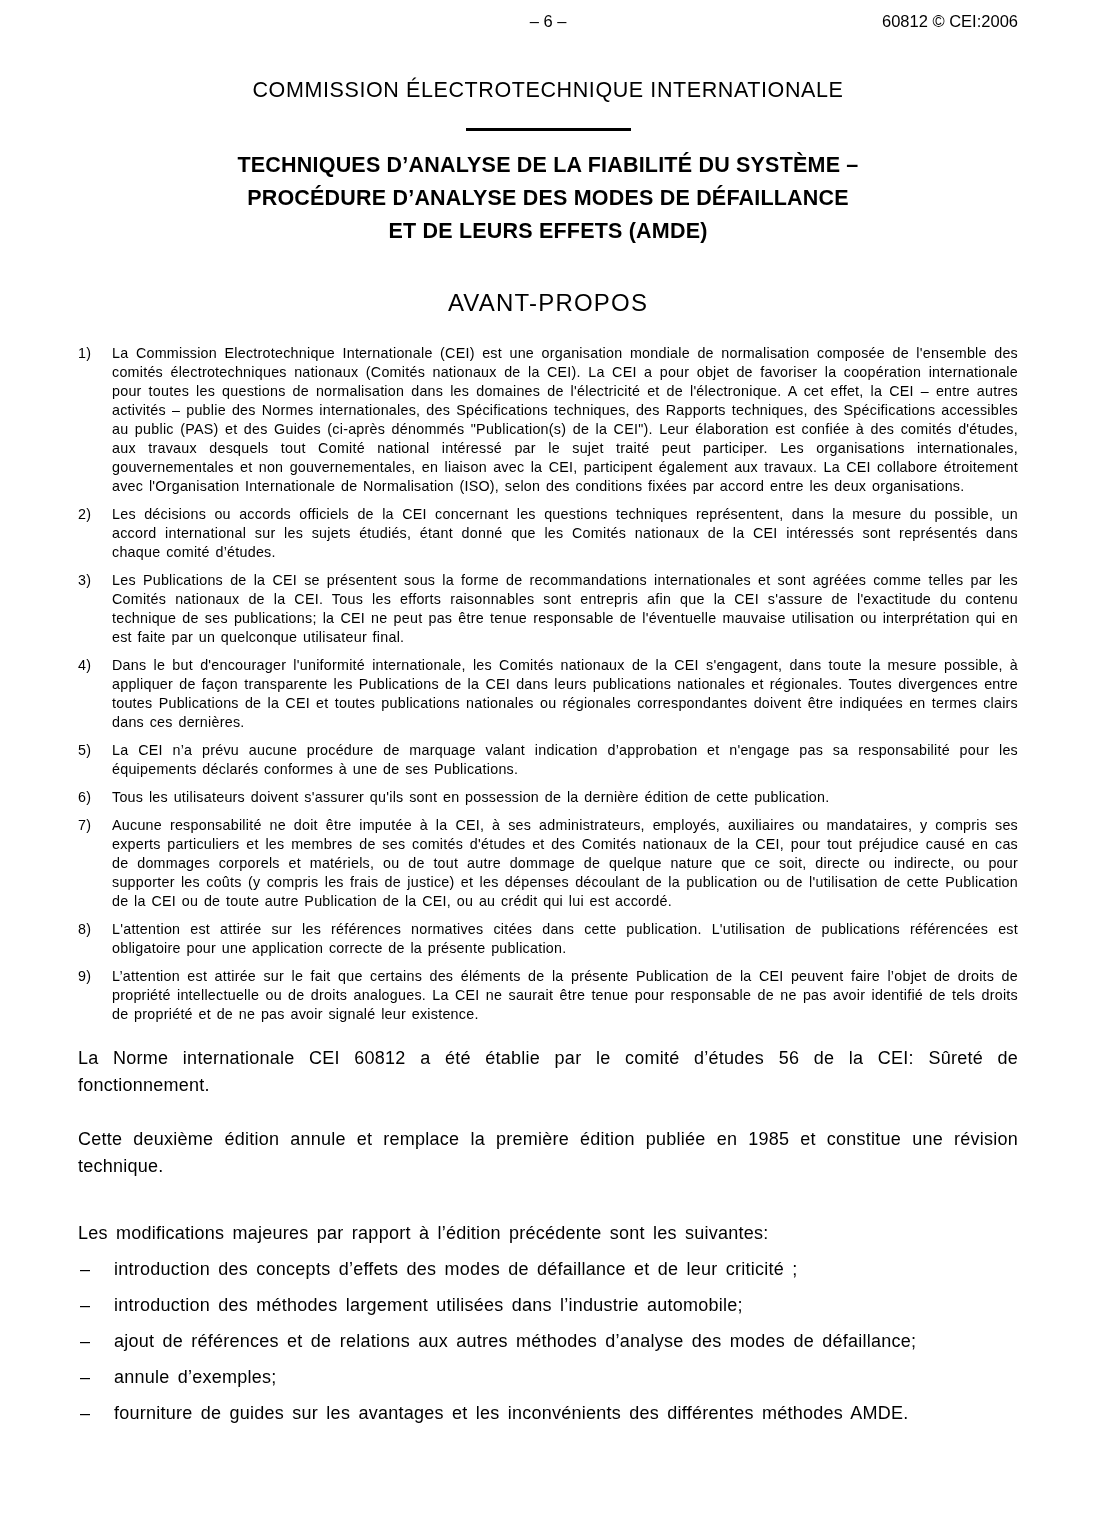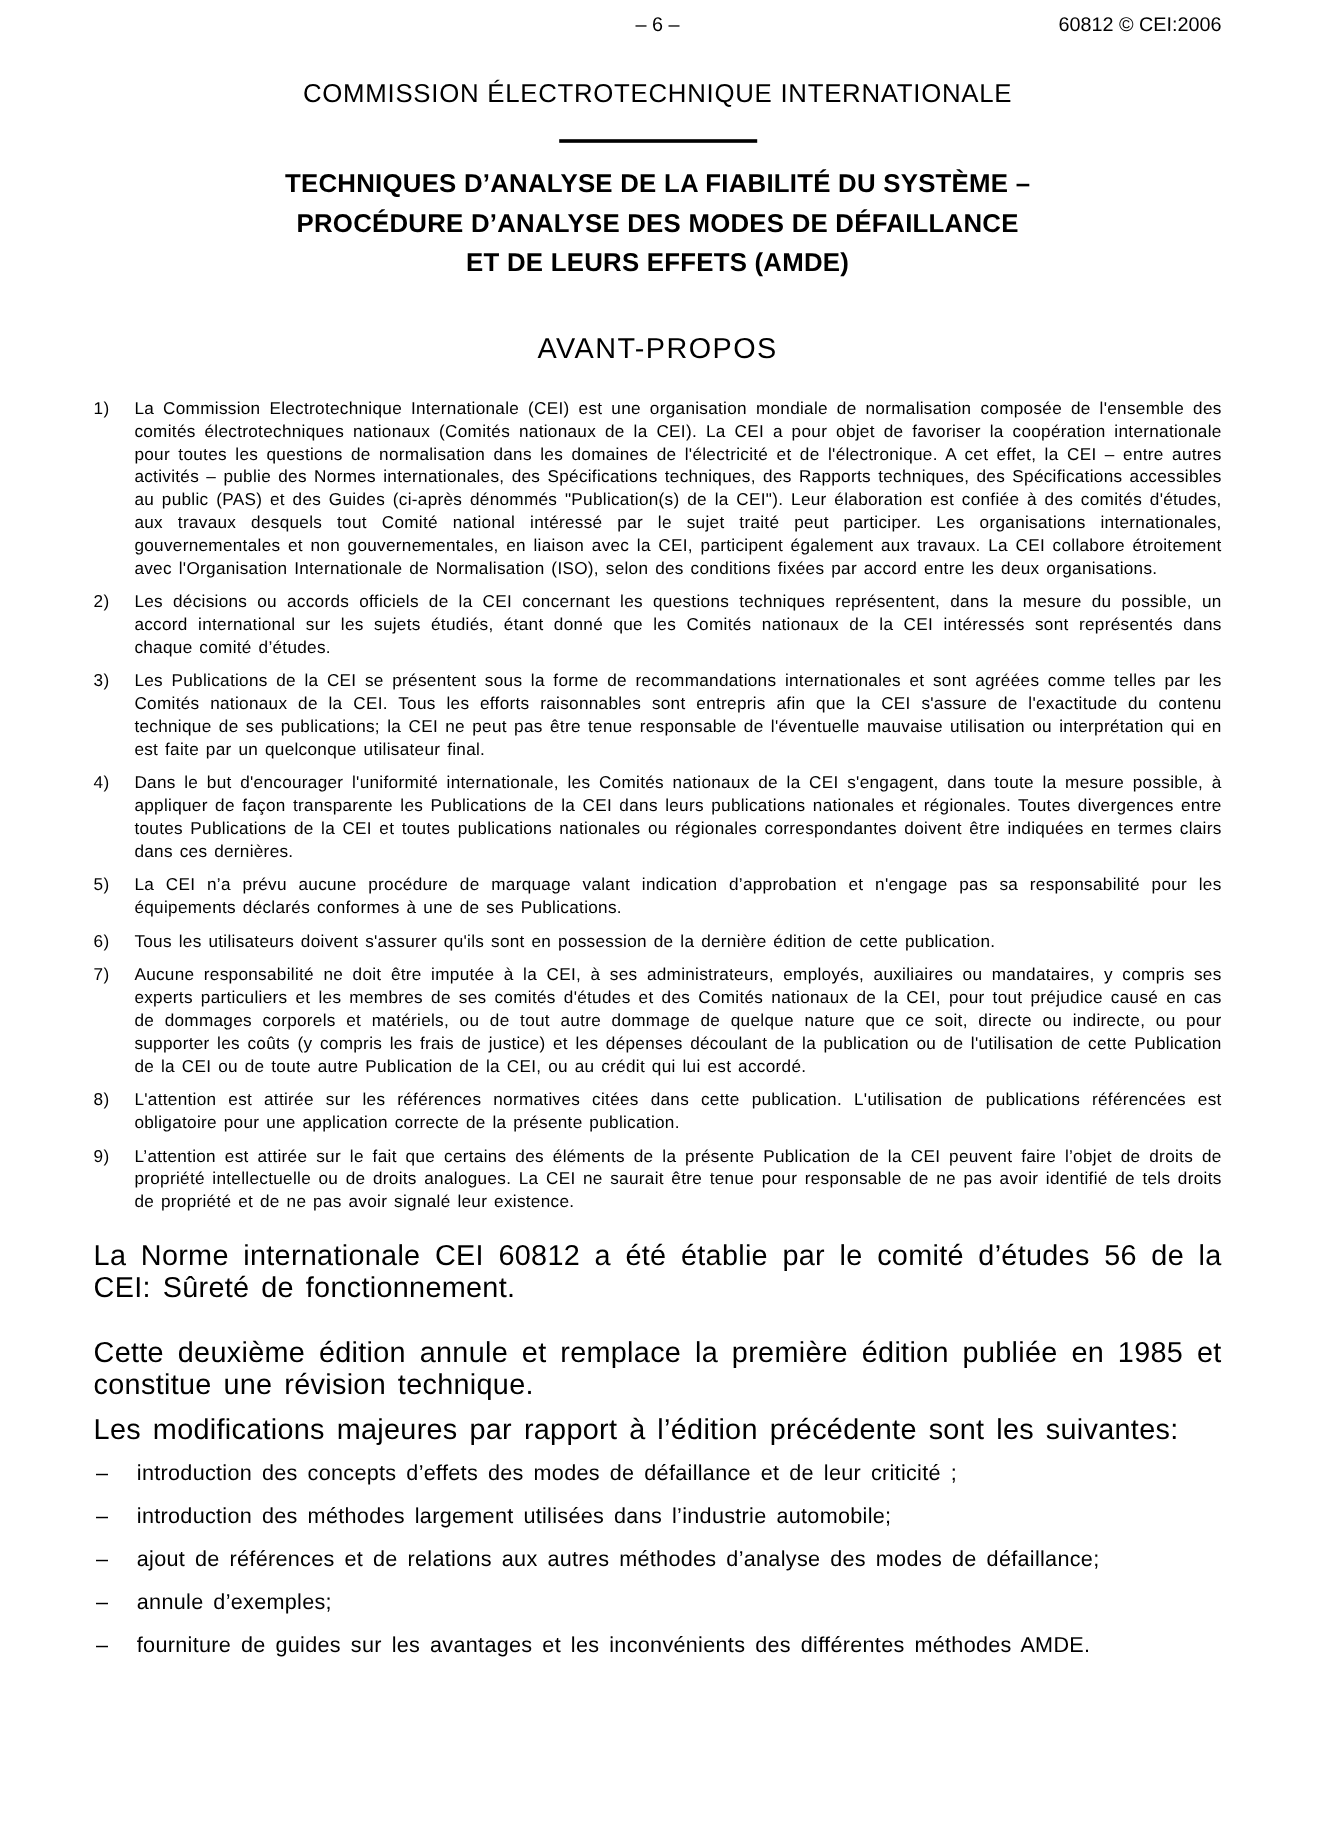--- a/index.html
+++ b/index.html
@@ -23,21 +23,21 @@
   }
   .page-num {
     position: absolute; left: 0; right: 0;
     text-align: center;
   }
   .doc-ref {
     position: absolute; right: 0; top: 0;
     white-space: nowrap;
   }
   .org-title {
-    margin-top: 32px;
+    margin-top: 44px;
     text-align: center;
     font-size: 21.5px;
     font-weight: normal;
     letter-spacing: 0.6px;
     white-space: nowrap;
   }
   .rule {
     width: 165px; height: 2.5px;
     background: #000;
     margin: 25px auto 0 auto;
@@ -62,29 +62,29 @@
     display: flex;
     font-size: 14.3px;
     line-height: 19px;
     margin-bottom: 9px;
     letter-spacing: 0.25px;
     word-spacing: 1.5px;
   }
   .fw-num { flex: 0 0 34px; }
   .fw-text { flex: 1; text-align: justify; }
   .para {
-    font-size: 24px;
+    font-size: 18px;
     line-height: 27px;
     text-align: justify;
     letter-spacing: 0.25px;
     word-spacing: 3px;
   }
   .para-0 { margin-top: 21px; }
   .para-1 { margin-top: 27px; }
-  .para-2 { margin-top: 10px; }
+  .para-2 { margin-top: 40px; }
   .mods { margin-top: 9px; }
   .mod-item {
     display: flex;
     font-size: 18px;
     line-height: 27px;
     margin-top: 9px;
     letter-spacing: 0.25px;
     word-spacing: 3px;
   }
   .mod-marker { flex: 0 0 36px; padding-left: 2px; }

